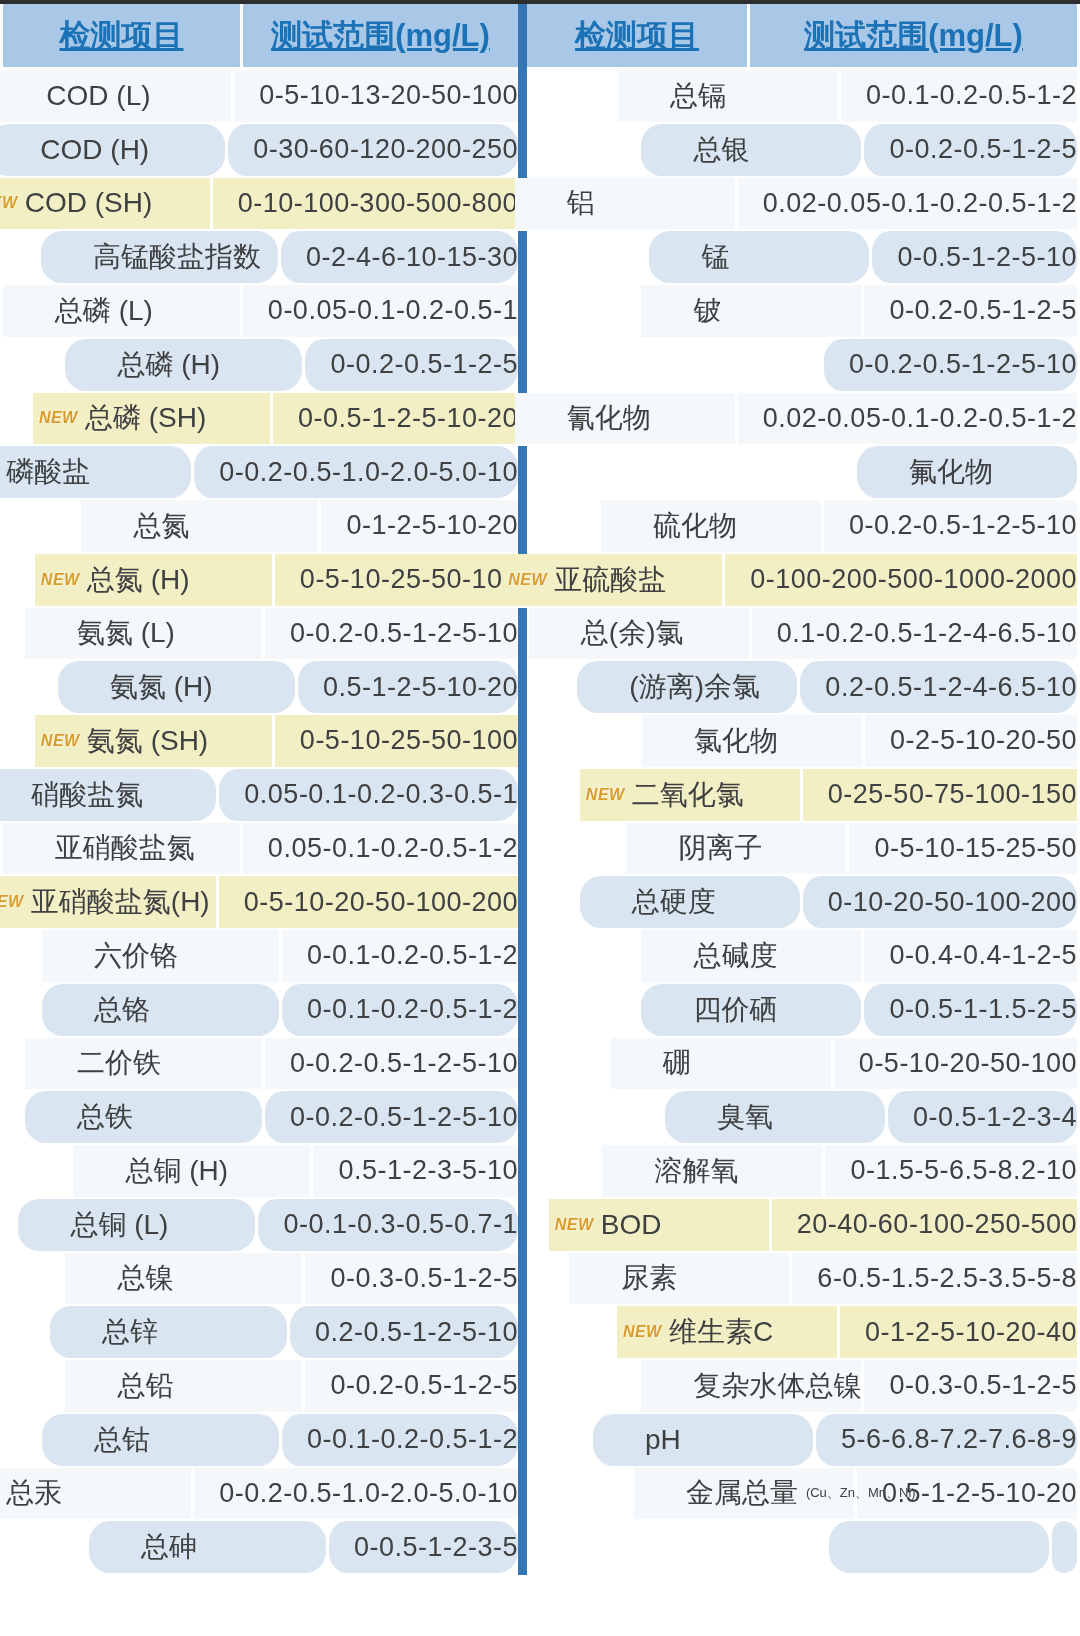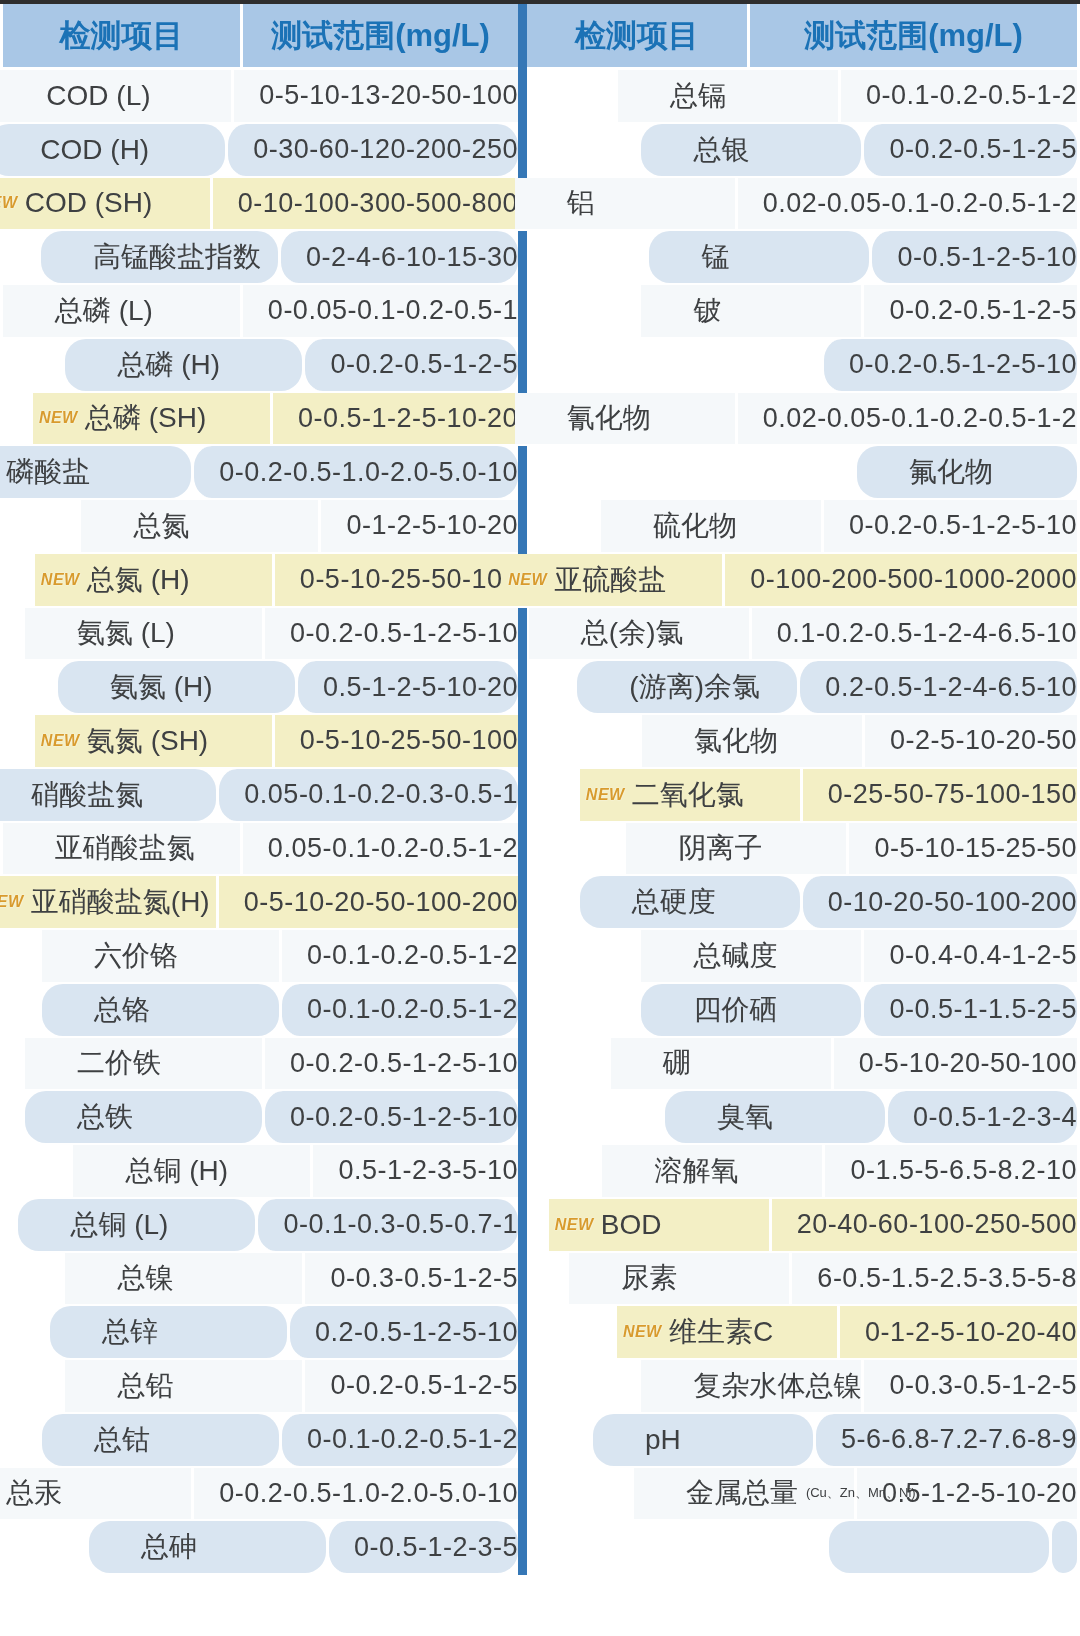--- a/index.html
+++ b/index.html
@@ -17,20 +17,21 @@
   .tbl-right { width: 550px; }
   .mid-divider { width: 9px; height: 1571px; background: var(--divider-blue, #3577b6); flex: 0 0 9px; }
 
   .thead { display: flex; height: 66px; border-bottom: 3px solid #fff; }
   .hcell {
     background: var(--header-bg, #a9c7e6);
     color: var(--header-text, #1b72b6);
     font-weight: 700; font-size: 31px;
     display: flex; align-items: center; justify-content: center;
     height: 100%;
+    text-decoration: underline;
   }
   .tbl-left  .hitem  { width: 237px; }
   .tbl-left  .hrange { width: 278px; border-left: 3px solid #fff; }
   .tbl-right .hitem  { width: 220px; }
   .tbl-right .hrange { width: 330px; border-left: 3px solid #fff; }
 
   .rows { display: flex; flex-direction: column; height: 1505px; align-items: flex-end; }
   .row { flex: 1 1 0; display: flex; border-bottom: 2px solid #fff; }
   .row.white  .cell { background: var(--row-white, #f5f8fa); }
   .row.blue   .cell { background: var(--row-blue, #d9e5f1); border-radius: 21px; }

